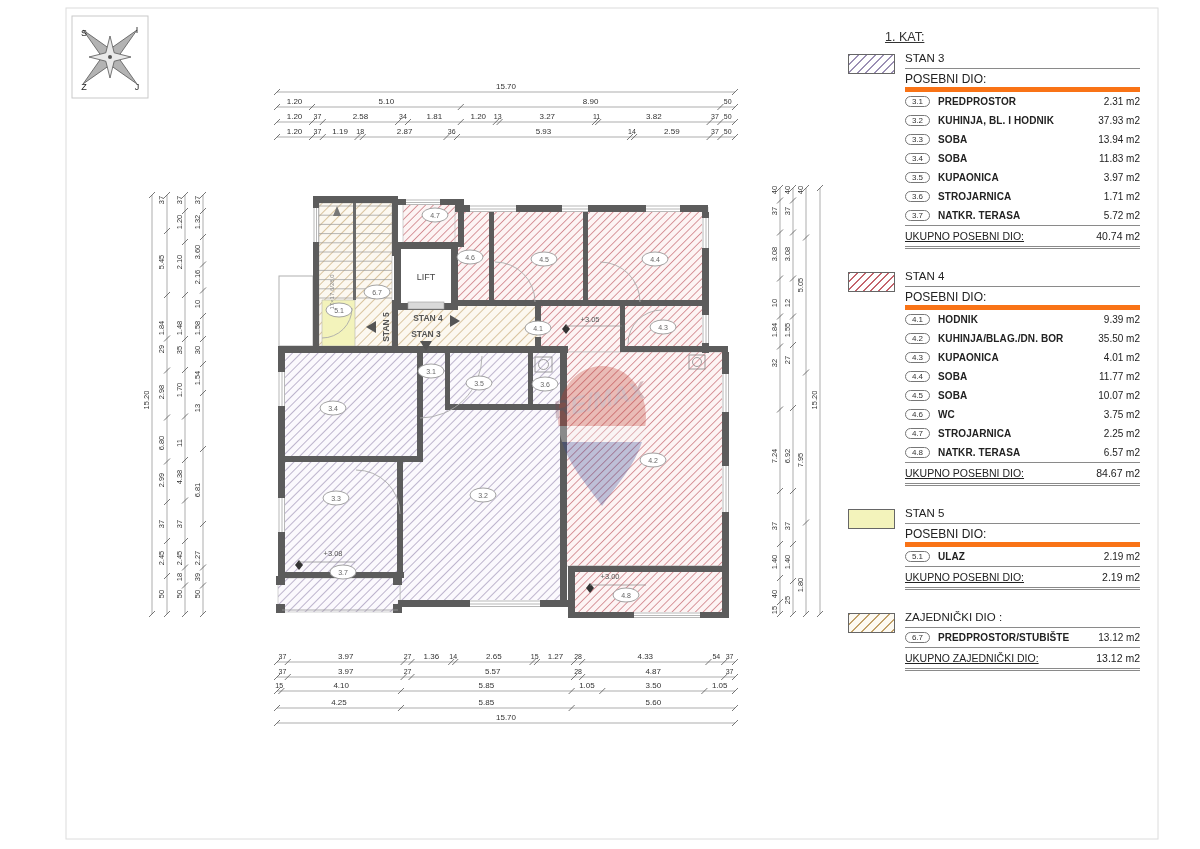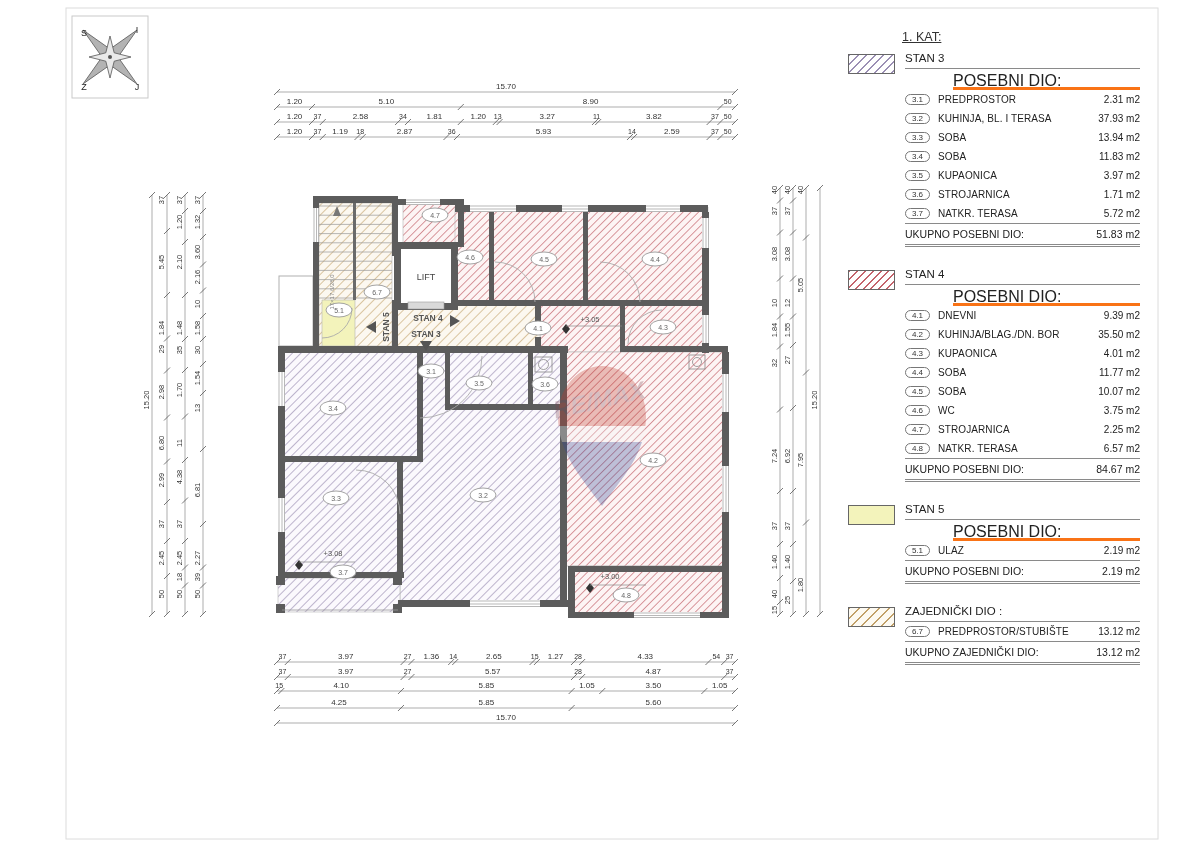--- a/index.html
+++ b/index.html
@@ -1,36 +1,36 @@
 <!DOCTYPE html>
 <html><head>
 <meta charset="utf-8">
 <style>
   html,body{margin:0;padding:0;background:#ffffff;}
   body{font-family:"Liberation Sans",sans-serif;}
   .sheet{position:relative;width:1200px;height:849px;background:#fff;overflow:hidden;}
   #plan-svg{position:absolute;left:0;top:0;}
   
   .legend{position:absolute;left:848px;top:30px;width:292px;color:#222;}
-  .legend-title{margin-left:54px;font-size:12.5px;text-decoration:underline;color:#333;height:22px;}
+  .legend-title{margin-left:37px;font-size:12.5px;text-decoration:underline;color:#333;height:22px;}
   .lg-section{position:relative;margin-bottom:21px;}
   .lg-swatch{position:absolute;left:0;top:2px;width:47px;height:20px;border:1px solid #666;box-sizing:border-box;}
   .sw-purple{background:repeating-linear-gradient(135deg,#9b8fb4 0px,#9b8fb4 1.4px,#fff 1.4px,#fff 6px);}
   .sw-red{background:repeating-linear-gradient(135deg,#c4646c 0px,#c4646c 1.4px,#fff 1.4px,#fff 5.5px);}
   .sw-tan{background:repeating-linear-gradient(135deg,#c2a169 0px,#c2a169 1.3px,#fdfaf2 1.3px,#fdfaf2 7px);}
   .sw-yellow{background:#f3f3bb;}
   .lg-body{margin-left:57px;}
   .lg-name{font-size:11.5px;border-bottom:1px solid #8a8a8a;padding-bottom:3px;height:13px;}
-  .lg-part{font-size:16px;border-bottom:3px solid #f97316;padding:3px 0 3px 0;height:12px;margin-left:48px;}
+  .lg-part{font-size:12px;border-bottom:5px solid #f97316;padding:3px 0 3px 0;height:12px;}
   .lg-row{display:flex;align-items:center;height:19px;font-size:10px;}
   .lg-badge{display:inline-block;min-width:17px;text-align:center;border:1px solid #777;border-radius:8px;font-size:8px;padding:0px 3px;margin-right:8px;color:#333;}
-  .lg-rowname{flex:1;letter-spacing:0.1px;}
+  .lg-rowname{flex:1;letter-spacing:0.1px;font-weight:bold;}
   .lg-area{text-align:center;}
   .lg-total{display:flex;height:20px;align-items:center;font-size:10.5px;border-top:1px solid #8a8a8a;border-bottom:3px double #8a8a8a;}
-  .lg-total .lab{flex:1;}
+  .lg-total .lab{flex:1;text-decoration:underline;}
 </style>
 </head>
 <body>
 
 <div class="sheet">
   <svg id="plan-svg" width="1200" height="849" viewBox="0 0 1200 849">
     <defs>
       <pattern id="hp" width="6" height="6" patternUnits="userSpaceOnUse" patternTransform="rotate(45)">
         <rect width="6" height="6" fill="#fbf9fd"></rect>
         <line x1="0" y1="0" x2="0" y2="6" stroke="#9b8fb4" stroke-width="1.3"></line>
@@ -538,21 +538,21 @@
         <div class="lg-part">POSEBNI DIO:</div>
         <div class="lg-rows">
     <div class="lg-row">
       <span class="lg-badge">3.1</span>
       <span class="lg-rowname">PREDPROSTOR</span>
       <span class="lg-area">2.31 m2</span>
     </div>
 
     <div class="lg-row">
       <span class="lg-badge">3.2</span>
-      <span class="lg-rowname">KUHINJA, BL. I TERASA</span>
+      <span class="lg-rowname">KUHINJA, BL. I HODNIK</span>
       <span class="lg-area">37.93 m2</span>
     </div>
 
     <div class="lg-row">
       <span class="lg-badge">3.3</span>
       <span class="lg-rowname">SOBA</span>
       <span class="lg-area">13.94 m2</span>
     </div>
 
     <div class="lg-row">
@@ -574,34 +574,34 @@
     </div>
 
     <div class="lg-row">
       <span class="lg-badge">3.7</span>
       <span class="lg-rowname">NATKR. TERASA</span>
       <span class="lg-area">5.72 m2</span>
     </div>
   </div>
         <div class="lg-total">
           <span class="lab">UKUPNO POSEBNI DIO:</span>
-          <span class="lg-area">51.83 m2</span>
+          <span class="lg-area">40.74 m2</span>
         </div>
       </div>
     </div>
 
     <div class="lg-section">
       <div class="lg-swatch sw-red"></div>
       <div class="lg-body">
         <div class="lg-name">STAN 4</div>
         <div class="lg-part">POSEBNI DIO:</div>
         <div class="lg-rows">
     <div class="lg-row">
       <span class="lg-badge">4.1</span>
-      <span class="lg-rowname">DNEVNI</span>
+      <span class="lg-rowname">HODNIK</span>
       <span class="lg-area">9.39 m2</span>
     </div>
 
     <div class="lg-row">
       <span class="lg-badge">4.2</span>
       <span class="lg-rowname">KUHINJA/BLAG./DN. BOR</span>
       <span class="lg-area">35.50 m2</span>
     </div>
 
     <div class="lg-row">

